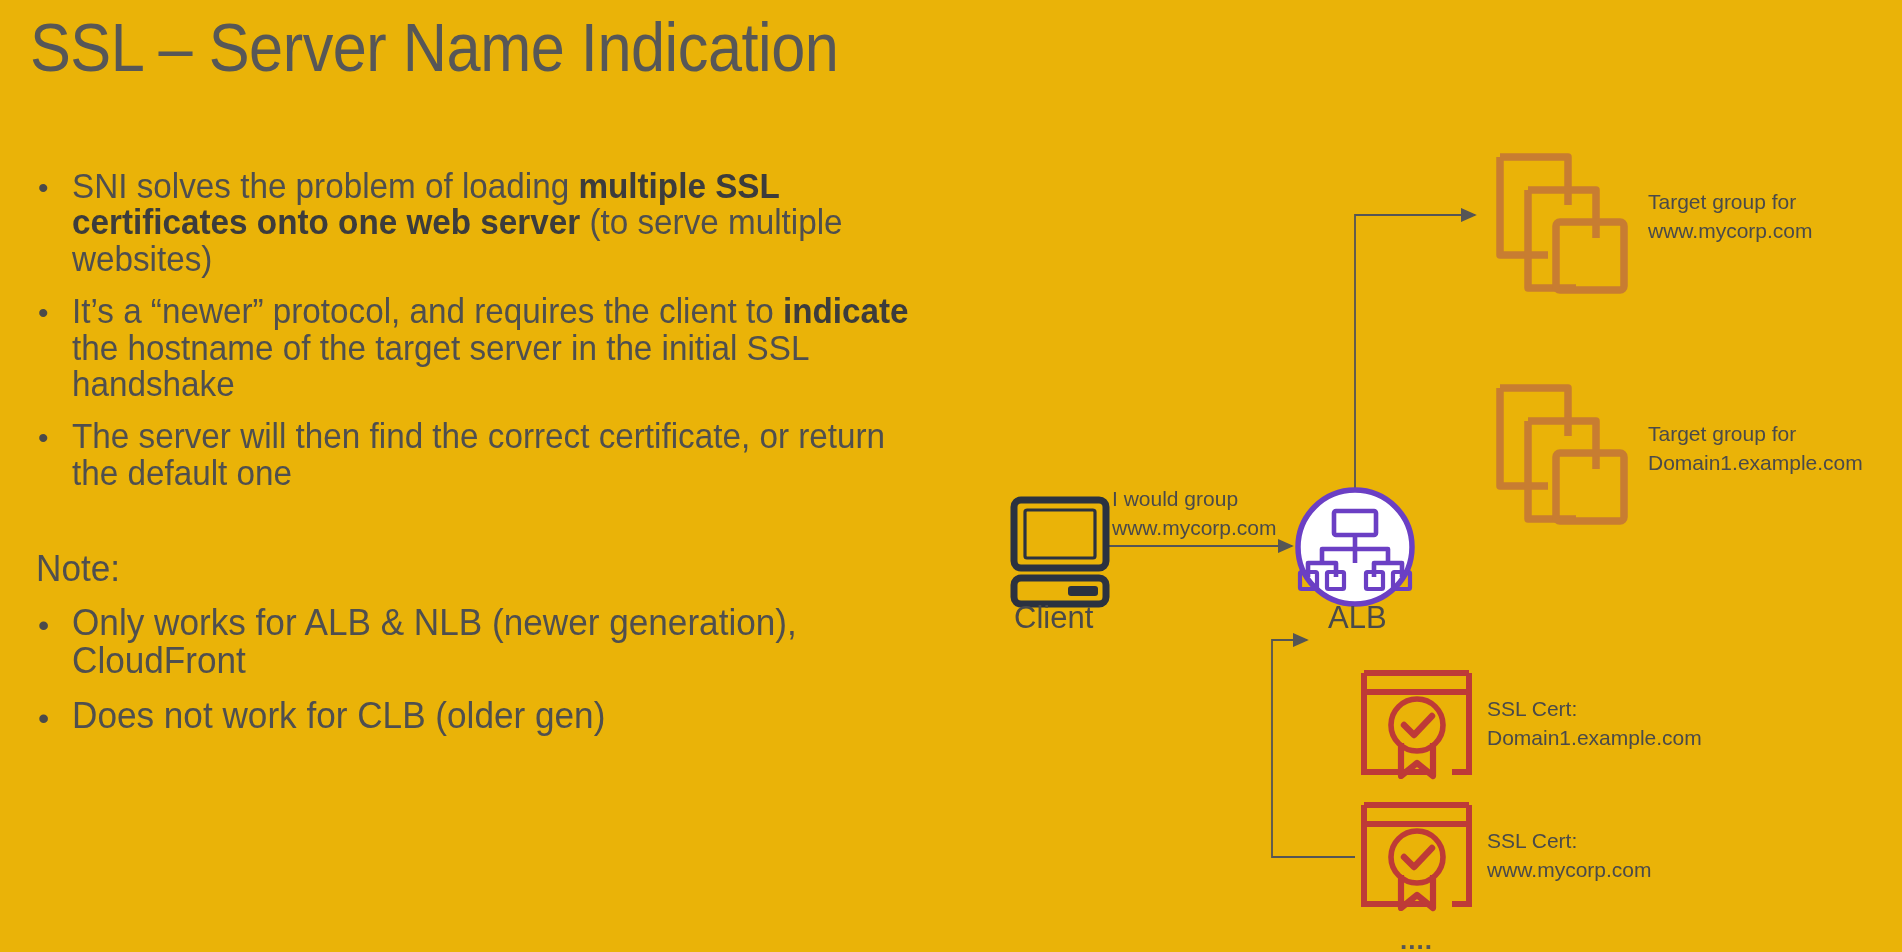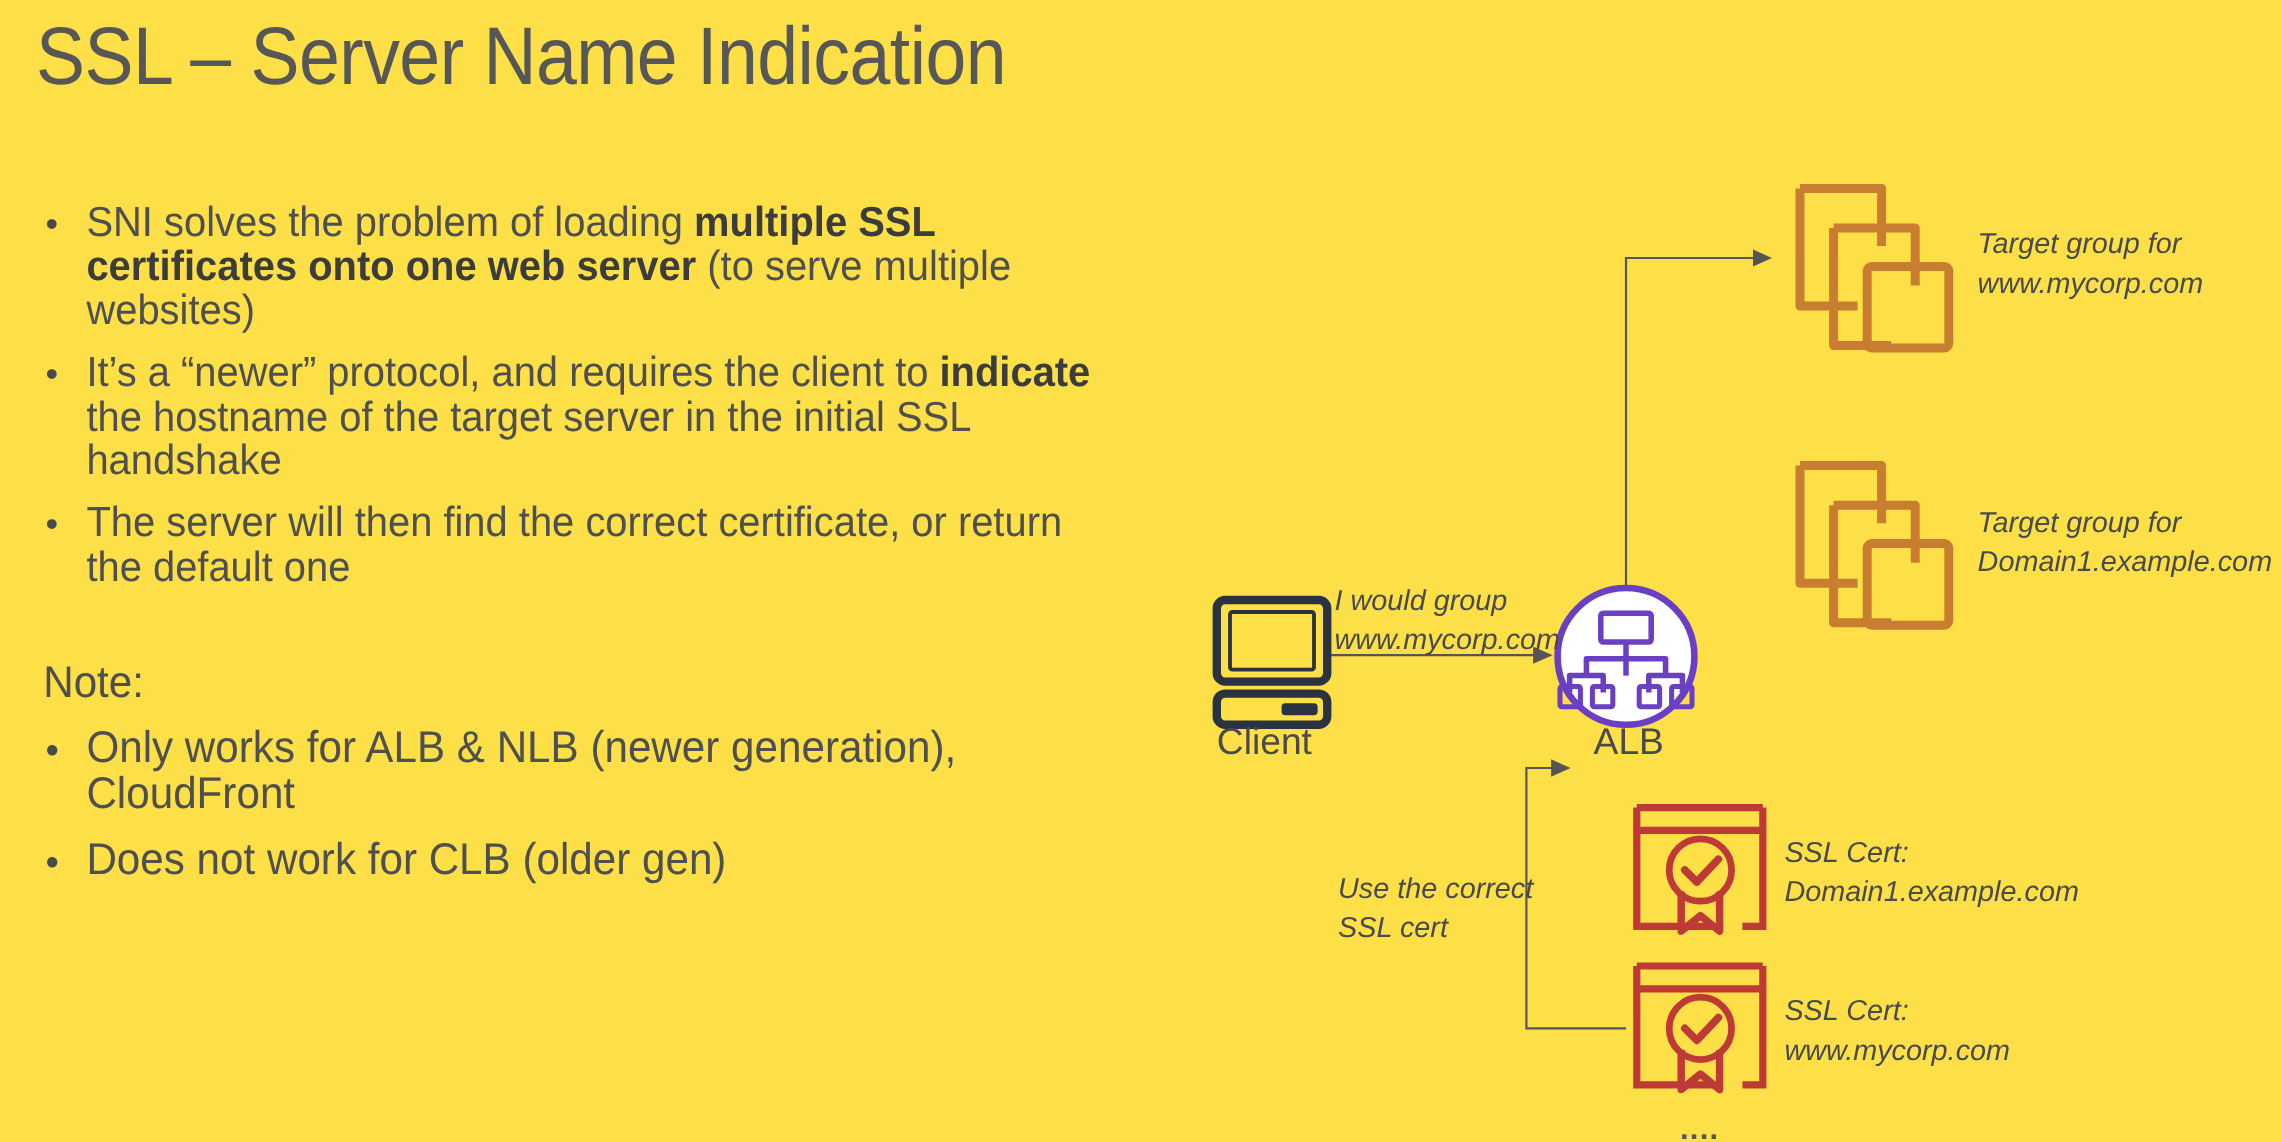--- a/index.html
+++ b/index.html
@@ -12,21 +12,21 @@
     height: 952px;
     position: relative;
     overflow: hidden;
     font-family: "Liberation Sans", sans-serif;
     -webkit-font-smoothing: antialiased;
   }
 
   .slide {
     position: absolute;
     inset: 0;
-    background: #fde047;
+    background: #eab308;
   }
 
   
   .slide-title {
     position: absolute;
     left: 30px;
     top: 8px;
     font-size: 68px;
     line-height: 1.15;
     letter-spacing: -0.5px;
@@ -93,25 +93,24 @@
     position: absolute;
     left: 1000px;
     top: 100px;
     width: 902px;
     height: 852px;
   }
   .diagram svg { display: block; }
 
   .dg-label {
     position: absolute;
-    font-size: 24px;
+    font-size: 21px;
     line-height: 1.36;
     color: #4a4a4a;
     white-space: pre-line;
-    font-style: italic;
   }
   .dg-label-big {
     position: absolute;
     font-size: 31px;
     color: #4a4a4a;
     white-space: nowrap;
   }
   .dots-label {
     position: absolute;
     font-size: 26px;
@@ -245,22 +244,20 @@
     <div class="dg-label-big" style="left:14px; top:500px;">Client</div>
 
     <div class="dg-label-big" style="left:328px; top:500px;text-align:center;">ALB</div>
 
     <div class="dg-label" style="left:648px; top:88px;">Target group for
 www.mycorp.com</div>
 
     <div class="dg-label" style="left:648px; top:320px;">Target group for
 Domain1.example.com</div>
 
-    <div class="dg-label" style="left:115px; top:625px;">Use the correct
-SSL cert</div>
 
     <div class="dg-label" style="left:487px; top:595px;">SSL Cert:
 Domain1.example.com</div>
 
     <div class="dg-label" style="left:487px; top:727px;">SSL Cert:
 www.mycorp.com</div>
 
     <div class="dots-label" style="left:400px; top:825px;">....</div>
 
   </div>

